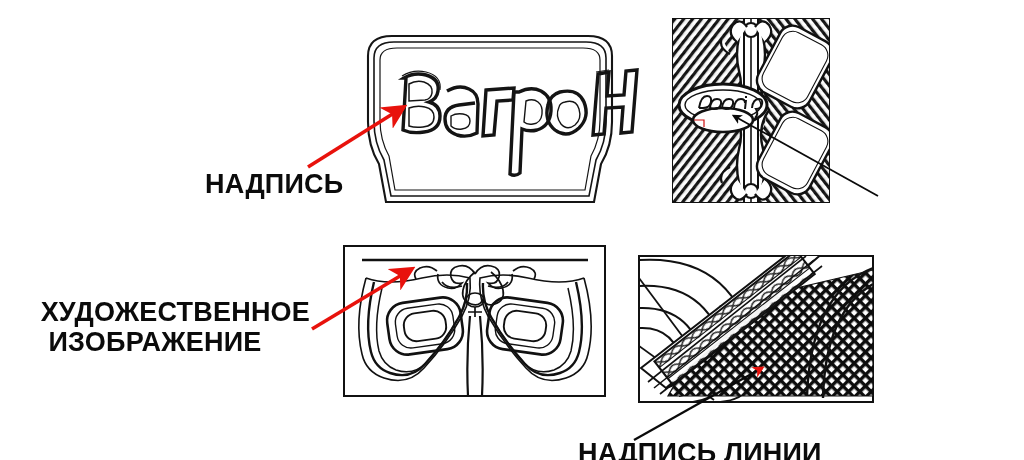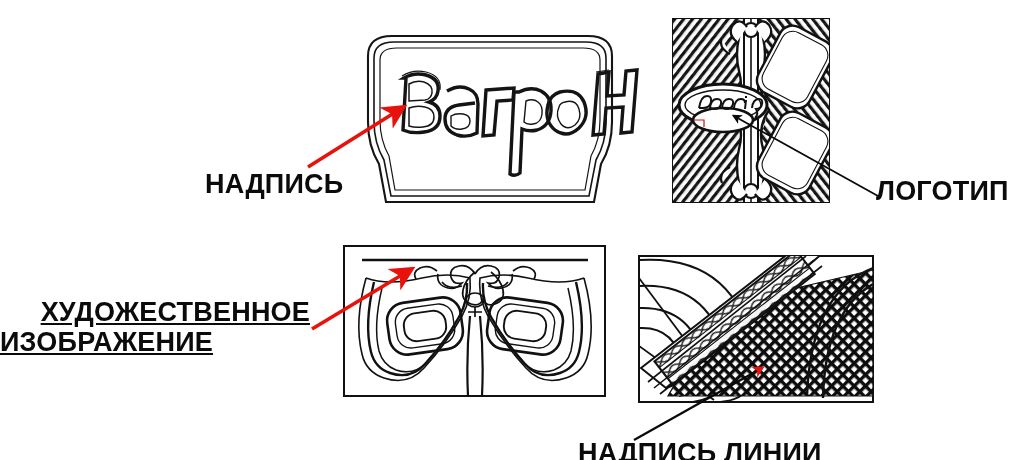--- a/index.html
+++ b/index.html
@@ -31,28 +31,27 @@
     font-weight: bold;
     font-size: 27px;
     letter-spacing: 0.2px;
     color: #0b0b0b;
     white-space: nowrap;
     line-height: 1.12;
   }
   .callout.two-line {
     white-space: normal;
     text-align: right;
-    text-decoration: underline;
   }
   #callout-nadpis  { left: 205px;  top: 153px; }
   #callout-logotip { left: 876px;  top: 160px; }
   #callout-hudoj   { left: 0px;    top: 281px; width: 310px; }
   #callout-linii   { left: 578px;  top: 422px; }
   .cl-line { display: block; }
-  .cl-line.l2 { text-align: left; }
+  .cl-line.l2 { text-align: center; }
 </style>
 </head>
 <body>
 
 <div id="figure">
 
   <svg class="layer" viewBox="0 0 1024 460" xmlns="http://www.w3.org/2000/svg">
     <defs>
 
       <pattern id="hatchA" width="7" height="7" patternUnits="userSpaceOnUse" patternTransform="rotate(38)">
@@ -285,23 +284,20 @@
 
     <line x1="312" y1="313" x2="410" y2="254" stroke="#e8120c" stroke-width="3.6" marker-end="url(#redhead)"></line>
 
     <line x1="634" y1="424" x2="762" y2="352" stroke="#0a0a0a" stroke-width="2.2" marker-end="url(#redhead-sm)"></line>
   </svg>
 
   <div class="callout" id="callout-nadpis">
     <span class="cl-line">НАДПИСЬ</span>
   </div>
 
-  <div class="callout" id="callout-logotip">
-    <span class="cl-line">ЛОГОТИП</span>
-  </div>
 
   <div class="callout two-line" id="callout-hudoj">
     <span class="cl-line">ХУДОЖЕСТВЕННОЕ</span>
     <span class="cl-line l2">ИЗОБРАЖЕНИЕ</span>
   </div>
 
   <div class="callout" id="callout-linii">
     <span class="cl-line">НАДПИСЬ ЛИНИИ</span>
   </div>
 

